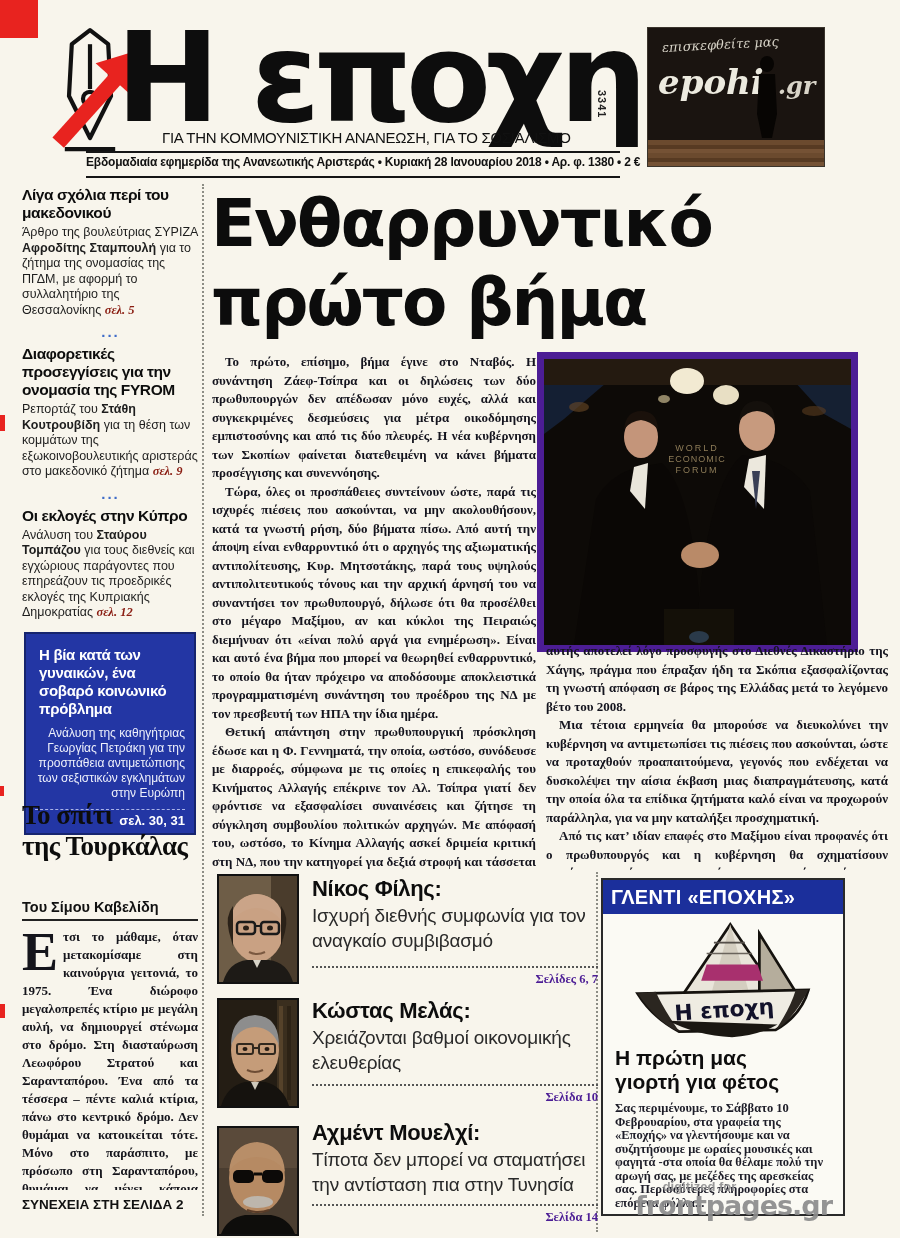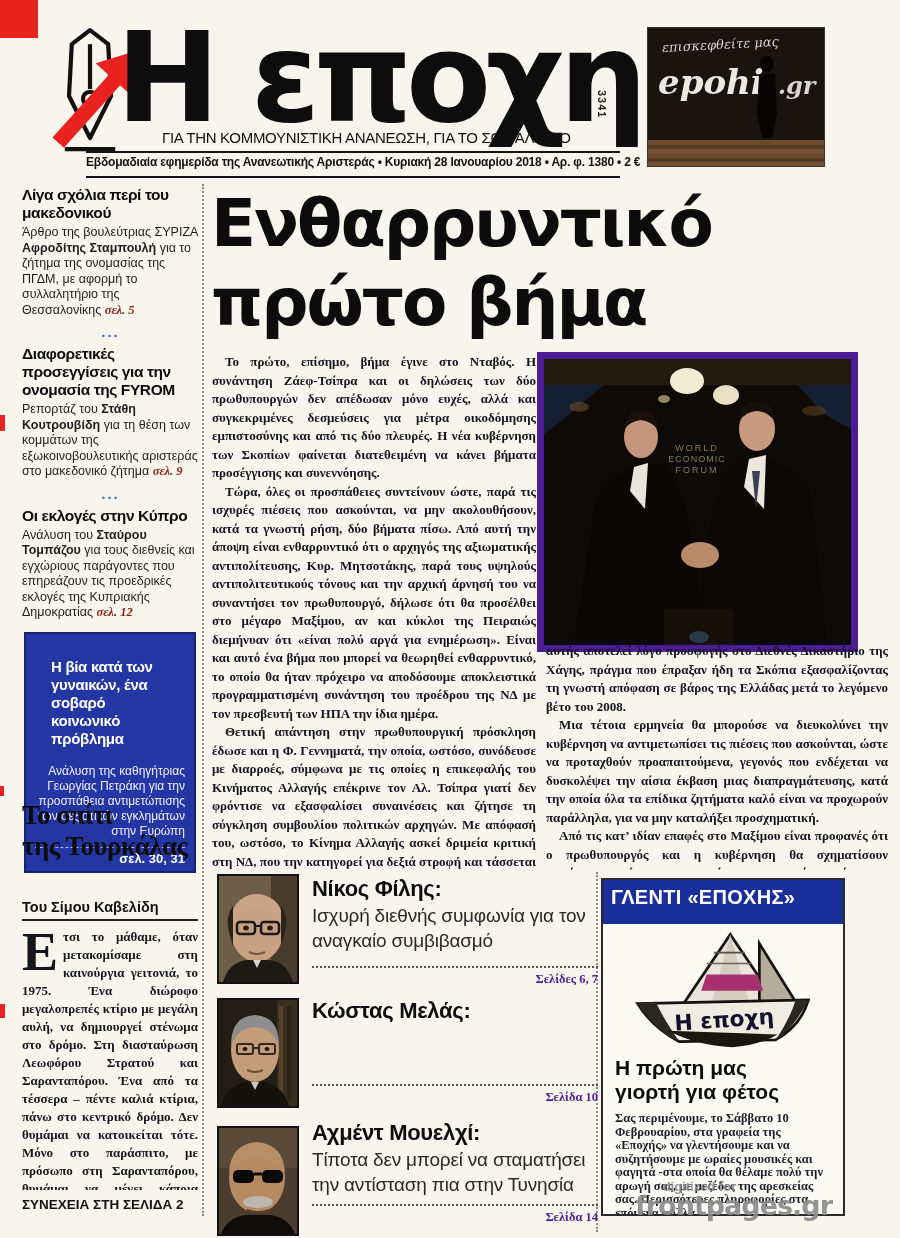--- a/index.html
+++ b/index.html
@@ -39,21 +39,21 @@
   .sidebar{left:22px;top:186px;width:177px;height:442px;overflow:hidden;}
   .sb-title{font-weight:700;font-size:15.5px;line-height:18px;letter-spacing:-0.4px;color:#0d0d0d;margin:0 0 3px;}
   .sb-body{font-size:12.5px;line-height:15.5px;color:#1d1d1d;margin:0;}
   .sb-bold{font-weight:700;}
   .pgref{font-family:"Liberation Serif",serif;font-style:italic;font-weight:700;font-size:12.5px;color:#8a1d12;white-space:nowrap;}
   .sb-dots{text-align:center;color:#3f6cc8;font-weight:700;font-size:15px;line-height:10px;letter-spacing:2px;margin:9px 0 8px;}
 
   
   .blue-box{left:24px;top:632px;width:172px;background:#2336a4;border:2px solid #16246e;box-sizing:border-box;
             color:#fff;padding:8px 9px 5px;}
-  .bb-title{font-weight:700;font-size:15px;line-height:18px;letter-spacing:-0.3px;margin:16px;}
+  .bb-title{font-weight:700;font-size:15px;line-height:18px;letter-spacing:-0.3px;margin:4px;}
   .bb-body{font-weight:400;font-size:12px;line-height:15px;color:#eef0fb;margin:8px 0 0;text-align:right;}
   .bb-sep{border-top:1px dashed #aab4e8;margin:8px 0 3px;}
   .bb-page{text-align:right;font-weight:700;font-size:13px;margin:0;}
 
   
   .house-title{left:22px;top:800px;width:190px;font-family:"Liberation Serif",serif;font-weight:700;
                font-size:27px;line-height:31px;letter-spacing:-0.5px;color:#0c0c0c;margin:0;}
   .house-byline{left:22px;top:899px;font-weight:700;font-size:14.5px;color:#111;}
   .house-rule{left:22px;top:919px;width:176px;height:2px;background:#222;}
   .house-body{left:22px;top:928px;width:176px;height:262px;overflow:hidden;font-family:"Liberation Serif",serif;
@@ -76,21 +76,21 @@
   .f-photo{width:82px;height:110px;border:2px solid #111;box-sizing:border-box;overflow:hidden;background:#444;}
   .f-name{font-weight:700;font-size:22px;line-height:25px;letter-spacing:-0.3px;color:#0d0d0d;margin:0;}
   .f-sub{font-weight:400;font-size:19px;line-height:25px;letter-spacing:-0.2px;color:#2a2a2a;margin:2px 0 0;}
   .f-rule{border-bottom:2px dotted #555;height:0;}
   .f-page{text-align:right;font-family:"Liberation Serif",serif;font-weight:700;font-size:12.5px;color:#4c1d95;}
 
   
   .event-box{left:601px;top:878px;width:244px;height:338px;border:2px solid #2a2a2a;box-sizing:border-box;
              background:#fbfaf4;overflow:hidden;}
   .eb-header{background:#1b2f9b;color:#fff;font-weight:700;font-size:20px;line-height:1;
-             padding:7px 8px 17px;letter-spacing:0.3px;}
+             padding:7px 8px 7px;letter-spacing:0.3px;}
   .eb-boat{display:block;margin:4px auto 0;}
   .eb-title{font-weight:700;font-size:21px;line-height:24px;color:#0d0d0d;margin:6px 12px 0;}
   .eb-body{font-family:"Liberation Serif",serif;font-weight:700;font-size:12.5px;line-height:13.5px;
            color:#1d1d28;margin:8px 12px 0;}
 
   
   .watermark{left:602px;top:1180px;width:263px;text-align:center;color:#8f8f8f;z-index:5;}
   .wm1{font-weight:700;font-size:13px;line-height:13px;opacity:.9;margin-right:68px;}
   .wm2{font-family:"DejaVu Sans",sans-serif;font-weight:800;font-size:27px;line-height:26px;
        letter-spacing:-1px;color:#8c8c8c;opacity:.92;}
@@ -263,20 +263,21 @@
         <line x1="34" y1="48" x2="40" y2="48" stroke="#30281e" stroke-width="2"></line>
         <ellipse cx="26" cy="49" rx="2.5" ry="2" fill="#241a12"></ellipse>
         <ellipse cx="48" cy="49" rx="2.5" ry="2" fill="#241a12"></ellipse>
         <path d="M28 70 Q36 74 44 70" stroke="#6d4c34" stroke-width="2" fill="none"></path>
         <path d="M2 106 Q8 86 26 82 L46 82 Q64 86 70 106 Z" fill="#15120e"></path>
         <polygon points="32,82 36,90 40,82" fill="#cfc9bc"></polygon>
       </svg>
     </div>
     <div class="abs" style="left:312px;top:998px;width:286px;">
       <p class="f-name">Κώστας Μελάς:</p>
+      <p class="f-sub">Χρειάζονται βαθμοί οικονομικής ελευθερίας</p>
     </div>
     <div class="abs f-rule" style="left:312px;top:1084px;width:286px;"></div>
     <div class="abs f-page" style="left:312px;top:1090px;width:286px;">Σελίδα 10</div>
 
     <div class="abs f-photo" style="left:217px;top:1126px;">
       <svg width="78" height="106" viewBox="0 0 78 106">
         <rect width="78" height="106" fill="#4a3d30"></rect>
         <rect width="78" height="40" fill="#5a4a3a"></rect>
         <ellipse cx="38" cy="50" rx="28" ry="35" fill="#b68a63"></ellipse>
         <path d="M10 44 Q12 16 38 14 Q64 16 66 44 Q58 30 38 29 Q18 30 10 44 Z" fill="#b88e68"></path>

